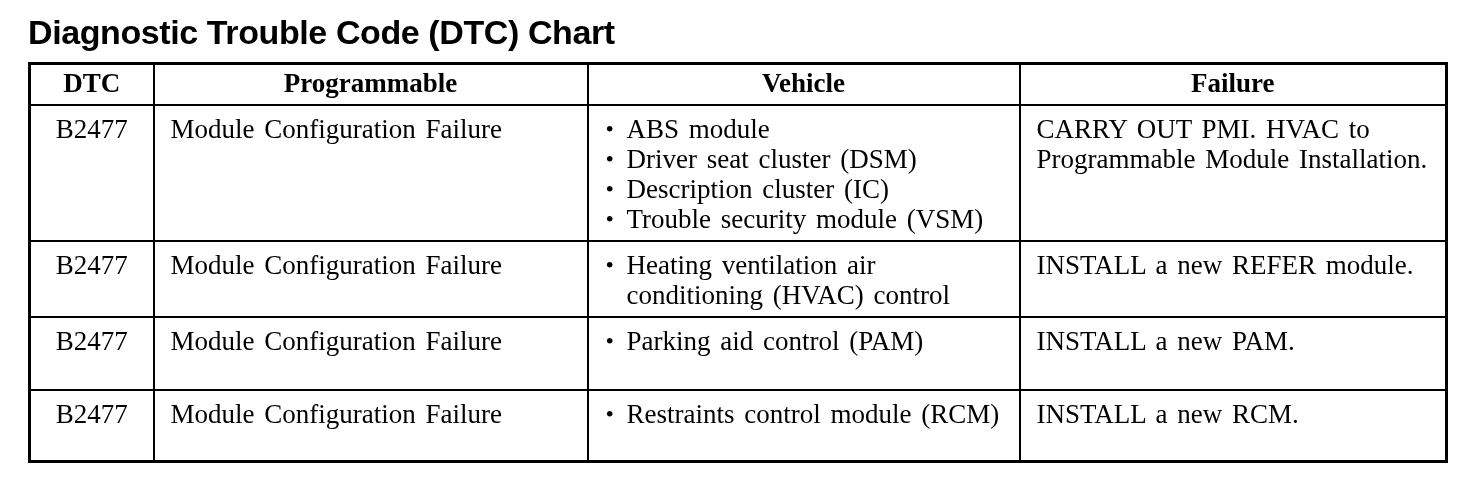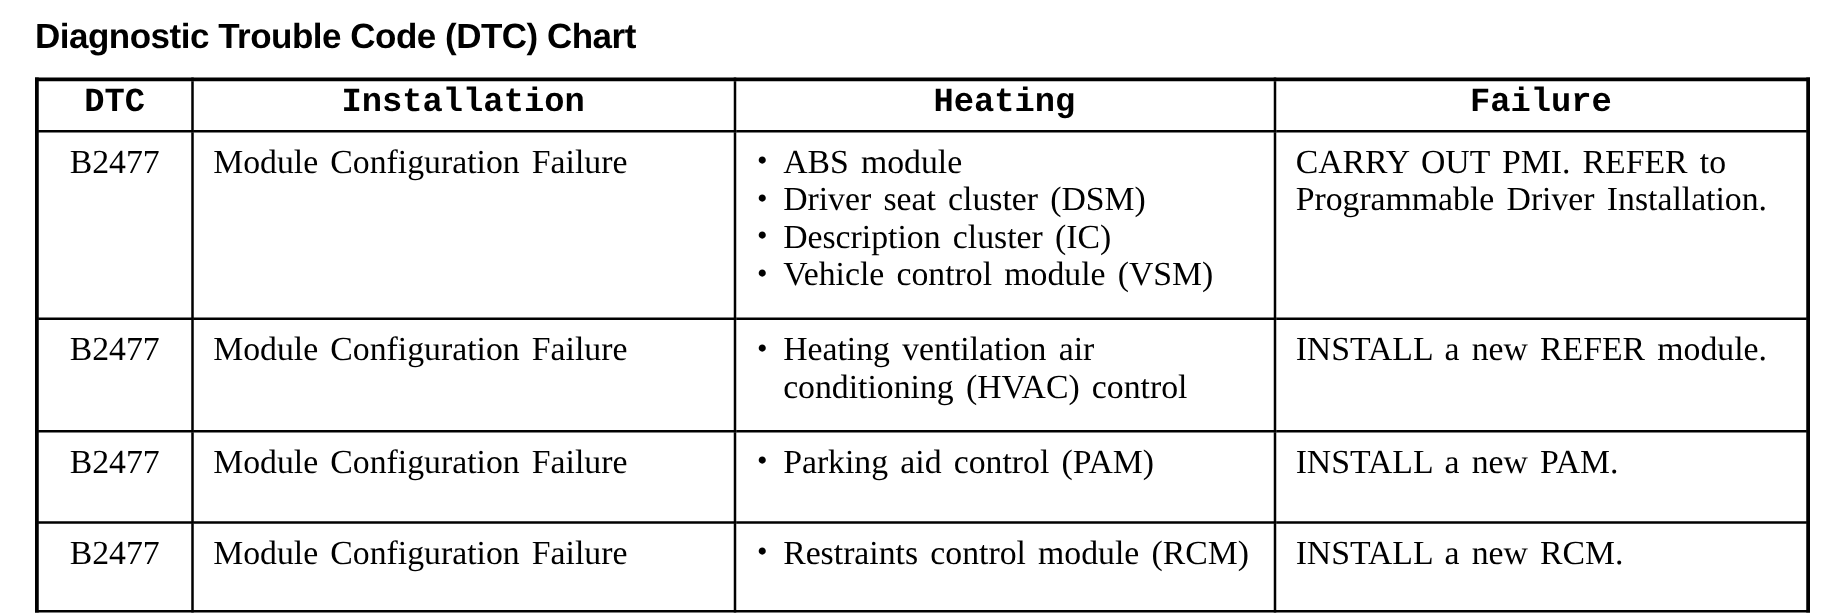--- a/index.html
+++ b/index.html
@@ -11,54 +11,54 @@
     font-family: "Liberation Serif", serif;
     color: #000;
     overflow: hidden;
   }
   .page-title {
     position: absolute;
     left: 28px;
     top: 13px;
     font-family: "Liberation Sans", sans-serif;
     font-weight: bold;
-    font-size: 28px;
+    font-size: 34px;
     letter-spacing: -0.4px;
     color: #000;
     white-space: nowrap;
   }
   table.dtc-table {
     position: absolute;
     left: 28px;
     top: 62px;
     width: 1417px;
     table-layout: fixed;
     border-collapse: collapse;
     border: 3px solid #000;
   }
   .dtc-table th,
   .dtc-table td {
     border: 2px solid #000;
     vertical-align: top;
     color: #000;
   }
   .dtc-table th {
-    font-family: Liberation Mono, monospace;
+    font-family: Liberation Serif, serif;
     font-weight: bold;
     font-size: 27px;
     text-align: center;
     vertical-align: middle;
     height: 41px;
     padding: 2px 4px 4px;
   }
   .dtc-table td {
     font-size: 27px;
     line-height: 30px;
     word-spacing: 3px;
-    padding: 8px 8px 20px 16px;
+    padding: 8px 8px 6px 16px;
   }
   tr.row-1 { height: 136px; }
   tr.row-2 { height: 73px; }
   tr.row-3 { height: 73px; }
   tr.row-4 { height: 72px; }
   td.cell-dtc {
     text-align: center;
     padding-left: 4px;
     padding-right: 4px;
   }
@@ -84,22 +84,22 @@
 <table class="dtc-table">
   <colgroup>
     <col style="width:124px">
     <col style="width:434px">
     <col style="width:432px">
     <col style="width:427px">
   </colgroup>
   <thead>
     <tr class="header-row">
       <th>DTC</th>
-      <th>Installation</th>
-      <th>Heating</th>
+      <th>Programmable</th>
+      <th>Vehicle</th>
       <th>Failure</th>
     </tr>
   </thead>
   <tbody>
     <tr class="row-1">
       <td class="cell-dtc">B2477</td>
       <td class="cell-description">Module Configuration Failure</td>
       <td class="cell-source">
         <ul class="source-list">
           <li class="source-item">
@@ -109,25 +109,25 @@
           <li class="source-item">
             <span class="bullet">•</span>
             <span class="source-item-text">Driver seat cluster (DSM)</span>
           </li>
           <li class="source-item">
             <span class="bullet">•</span>
             <span class="source-item-text">Description cluster (IC)</span>
           </li>
           <li class="source-item">
             <span class="bullet">•</span>
-            <span class="source-item-text">Vehicle control module (VSM)</span>
+            <span class="source-item-text">Trouble security module (VSM)</span>
           </li>
         </ul>
       </td>
-      <td class="cell-action">CARRY OUT PMI. REFER to Programmable Driver Installation.</td>
+      <td class="cell-action">CARRY OUT PMI. HVAC to Programmable Module Installation.</td>
     </tr>
     <tr class="row-2">
       <td class="cell-dtc">B2477</td>
       <td class="cell-description">Module Configuration Failure</td>
       <td class="cell-source">
         <ul class="source-list">
           <li class="source-item">
             <span class="bullet">•</span>
             <span class="source-item-text">Heating ventilation air conditioning (HVAC) control</span>
           </li>

